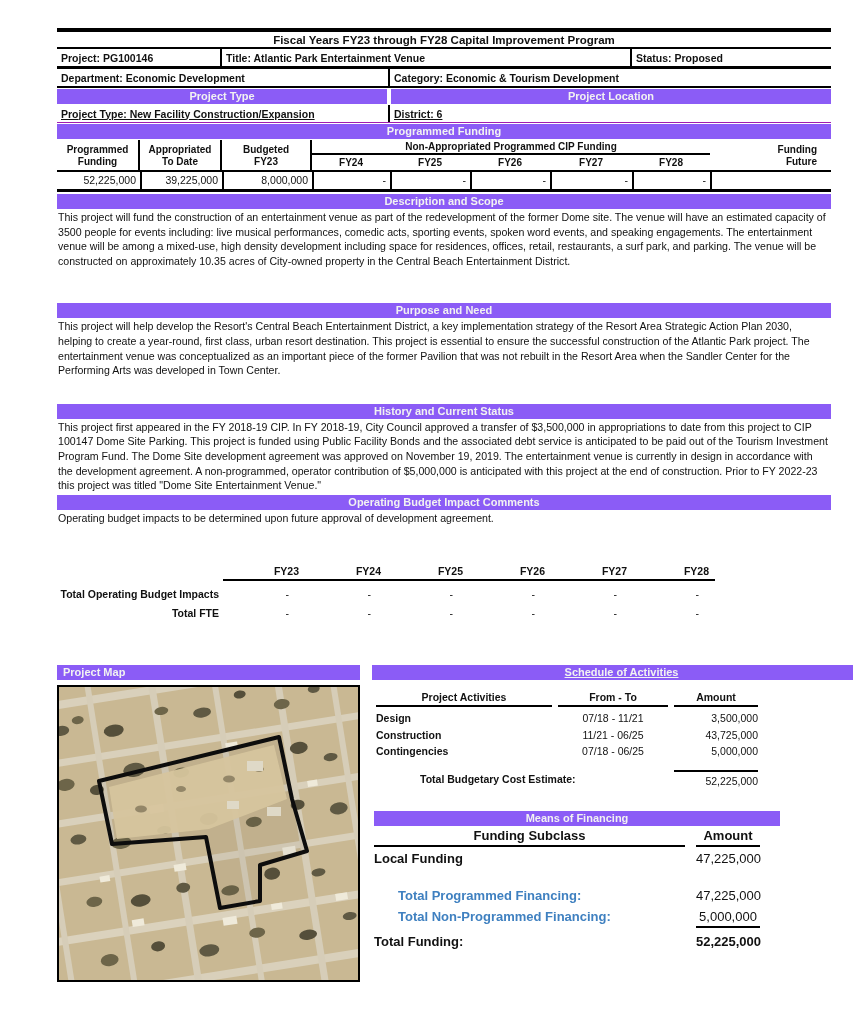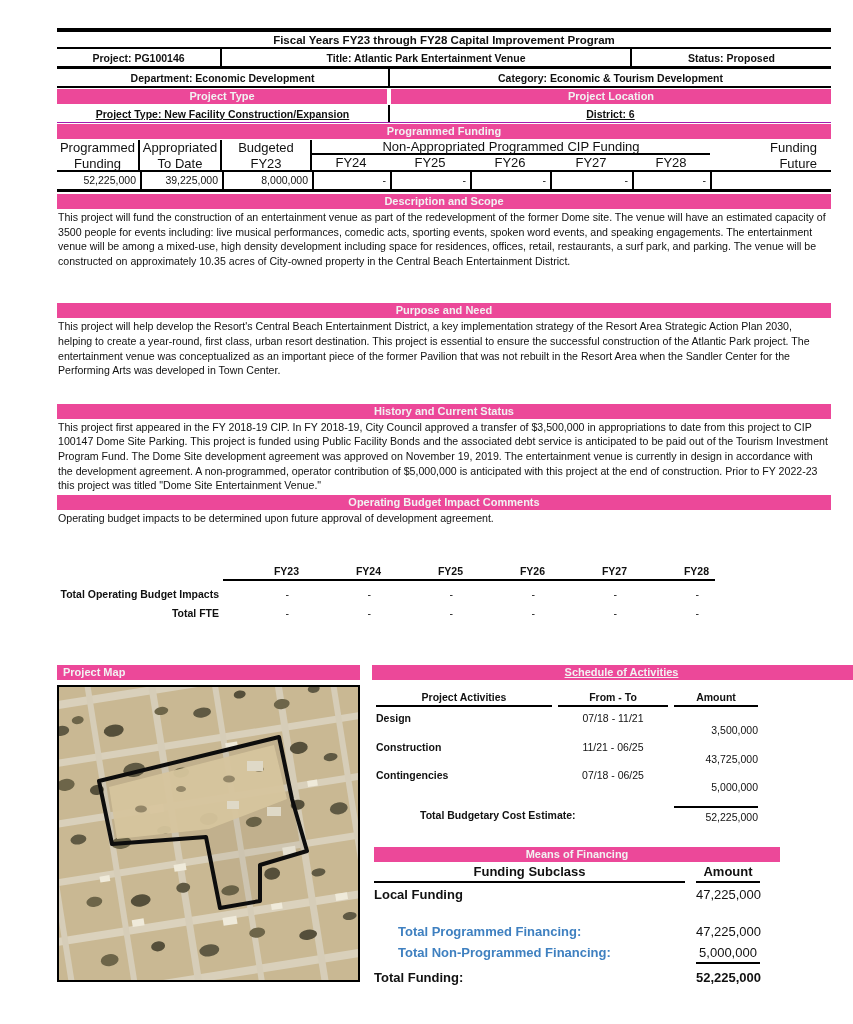--- a/index.html
+++ b/index.html
@@ -6,43 +6,43 @@
   html,body { background:#ffffff; }
   body {
     width:853px; height:1024px; position:relative; overflow:hidden;
     font-family:"Liberation Sans","DejaVu Sans",sans-serif;
     color:#111; -webkit-font-smoothing:antialiased;
   }
   .doc { position:absolute; left:57px; top:28px; width:774px; }
 
   
   .bar {
-    background:#ec4899; color:#f2f2f2; font-weight:bold; font-size:11px;
+    background:#8b5cf6; color:#f2f2f2; font-weight:bold; font-size:11px;
     height:15px; line-height:15px; text-align:center;
   }
   .bar.left { text-align:left; padding-left:6px; }
 
   
   .topline { height:4px; background:#000; }
   .title-row {
     text-align:center; font-weight:bold; font-size:11.5px;
     padding:2px 0 1px; border-bottom:2px solid #000;
   }
   .hrow { display:grid; font-weight:bold; font-size:10.5px; }
-  .hrow > div { padding:2.5px 4px; border-right:2px solid #000; white-space:nowrap; overflow:hidden;text-align:center; }
+  .hrow > div { padding:2.5px 4px; border-right:2px solid #000; white-space:nowrap; overflow:hidden; }
   .hrow > div:last-child { border-right:none; }
   .hrow1 { grid-template-columns:165px 410px 199px; border-bottom:3px solid #000; }
   .hrow2 { grid-template-columns:333px 441px; border-bottom:2px solid #000; }
   .barpair { display:grid; grid-template-columns:330px 440px; column-gap:4px; margin:1px 0; }
   .hrow3 { grid-template-columns:333px 441px; border-bottom:1px solid #a21caf;text-decoration:underline; }
 
   
   .pf-bar { margin-top:1px; }
   .fhead {
-    display:grid; font-weight:normal; font-size:13px;
+    display:grid; font-weight:bold; font-size:10px;
     grid-template-columns:83px 82px 90px 78px 80px 80px 82px 78px 121px;
     grid-template-rows:15px 15px; margin-top:1px;
   }
   .fhead .c2 { grid-row:1 / span 2; border-right:2px solid #000; text-align:center;
                display:flex; flex-direction:column; justify-content:center; gap:1px; }
   .fhead .na { grid-column:4 / span 5; border-bottom:2px solid #000; text-align:center; line-height:14px; }
   .fhead .fy { text-align:center; line-height:16px; }
   .fhead .fut { grid-column:9; grid-row:1 / span 2; text-align:right; padding-right:14px;
                 display:flex; flex-direction:column; justify-content:center; gap:1px; align-items:flex-end; }
   .fvals {
@@ -72,21 +72,21 @@
   .rightcol { margin-left:12px; width:459px; flex:none; }
 
   .mapbox { margin-top:5px; border:2px solid #000; width:303px; height:297px; overflow:hidden; }
   .mapbox svg { display:block; }
 
   .sched-bar { width:499px;text-decoration:underline; }
   .sgrid { width:390px; padding-left:4px; font-size:10.5px; margin-top:11px; }
   .srow { display:grid; grid-template-columns:176px 110px 84px; column-gap:6px; margin-bottom:4.5px; }
   .srow .a { text-align:left; font-weight:bold; }
   .srow .f { text-align:center; }
-  .srow .m { text-align:right;margin-top:12px; }
+  .srow .m { text-align:right; }
   .shead { font-weight:bold; margin-bottom:5px; }
   .shead > div { border-bottom:2.5px solid #000; text-align:center; padding-bottom:2px; }
   .stotal { margin-top:16px; }
   .stotal .lbl { grid-column:1 / span 2; font-weight:bold; padding-left:44px; }
   .stotal .m { border-top:2.5px solid #000; padding-top:3px; margin-top:-3px; }
 
   .fin { margin-top:24px; }
   .fin-bar { width:406px; margin-left:2px; }
   .fingrid { width:386px; margin-left:2px; font-size:13px; margin-top:2px; }
   .finrow { display:grid; grid-template-columns:311px 64px; column-gap:11px; margin-bottom:4px; }

